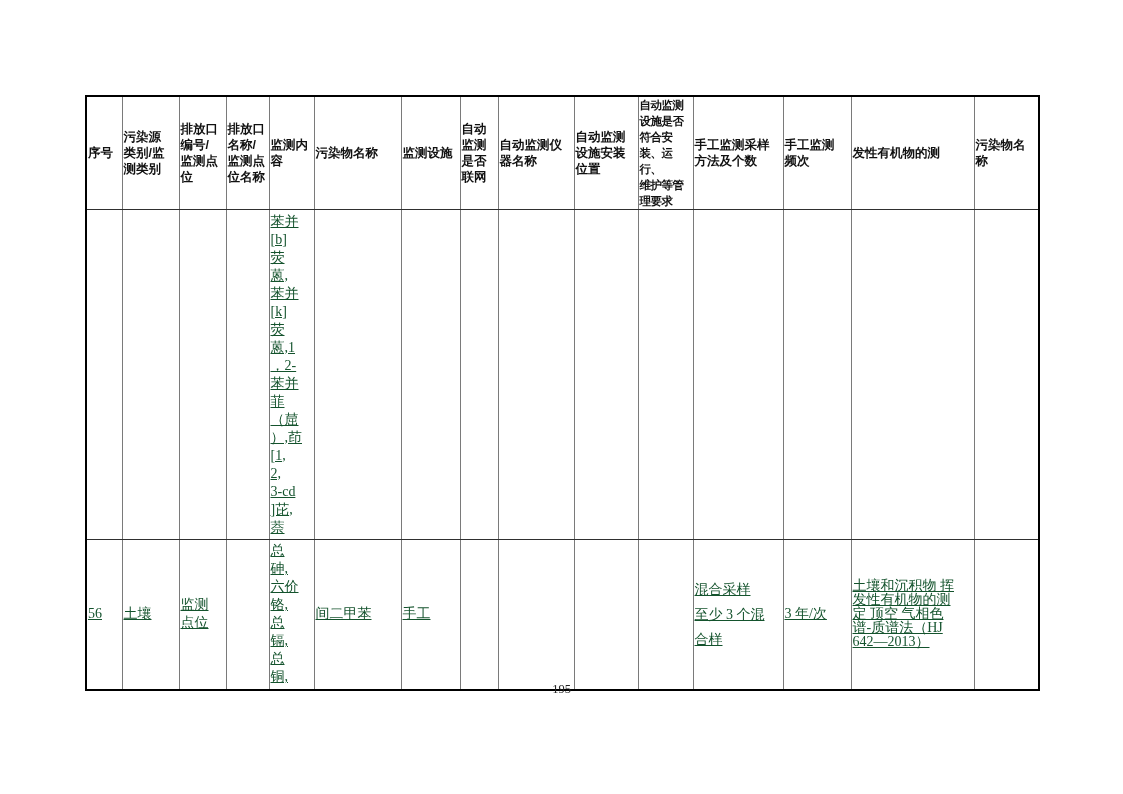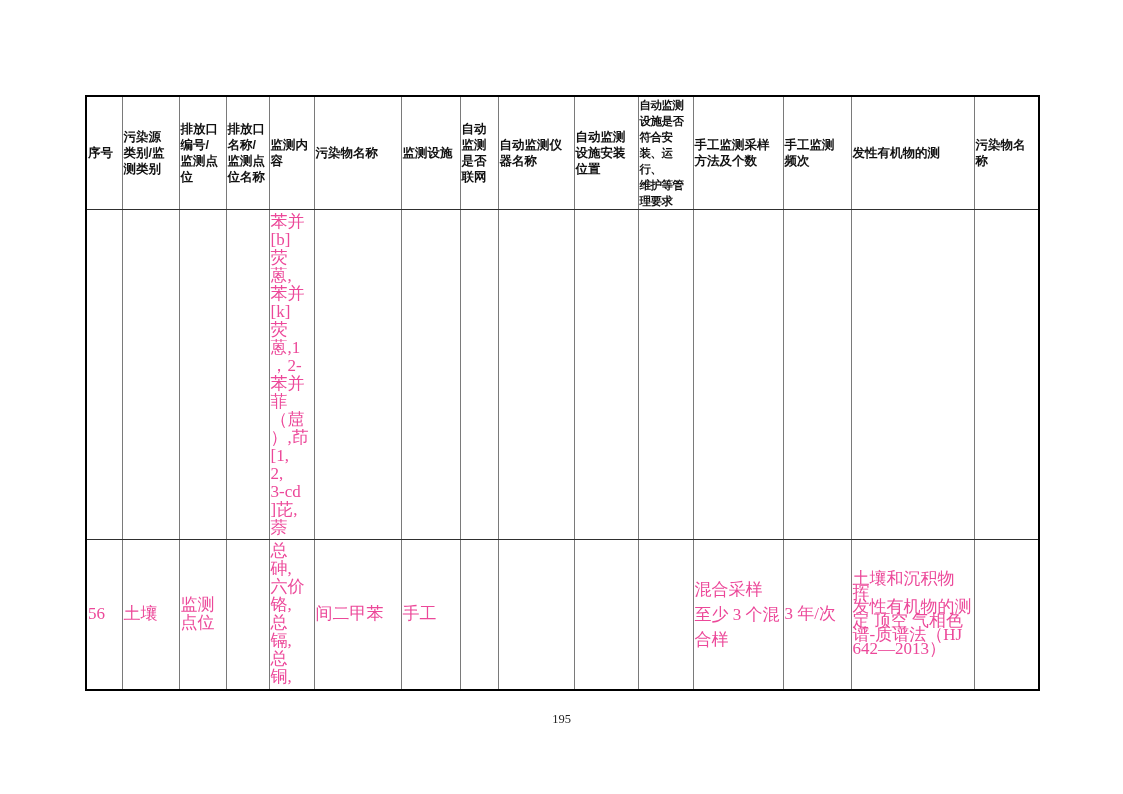--- a/index.html
+++ b/index.html
@@ -37,30 +37,31 @@
   tr.row-95 { height: 150px; }
   tr.hdr td {
     font-family: "Liberation Sans", "DejaVu Sans", sans-serif;
     font-weight: 700;
     font-size: 12.5px;
     line-height: 16px;
     color: #111;
   }
   tr.hdr td:nth-child(11) { font-size: 11.5px; letter-spacing: -0.5px; }
   tr.body-row td {
-    font-size: 17px;
+    font-size: 14px;
     line-height: 18px;
-    color: #ec4899;
+    color: #14532d;
+    text-decoration: underline;
   }
   tr.row-95 td:nth-child(14) { line-height: 14px; }
   tr.row-95 td:nth-child(12) { line-height: 25px; }
   .page-number {
     position: absolute;
     left: 0;
-    top: 712px;
+    top: 682px;
     width: 953px;
     margin-left: 85px;
     text-align: center;
     font-size: 12.5px;
     color: #222;
   }
 </style>
 </head>
 <body>
 

